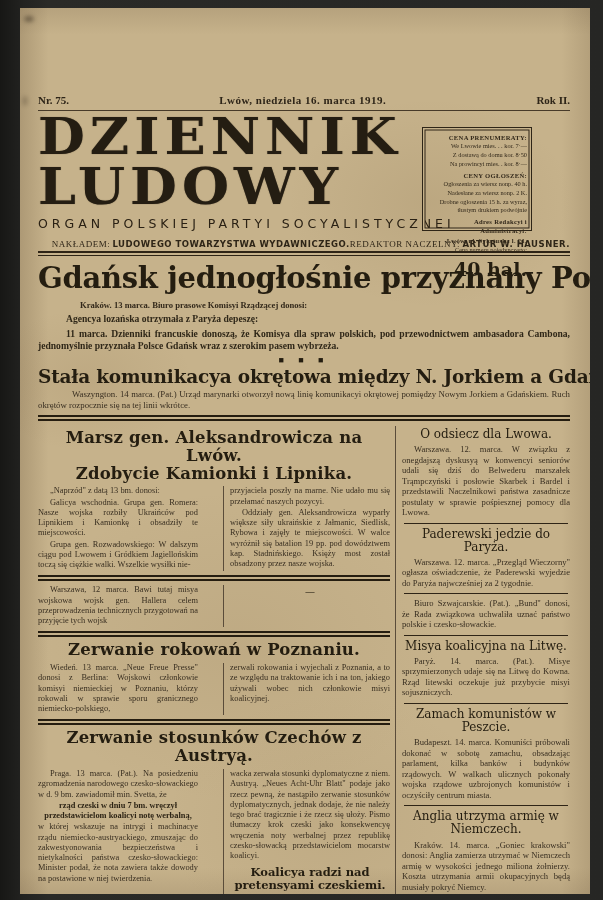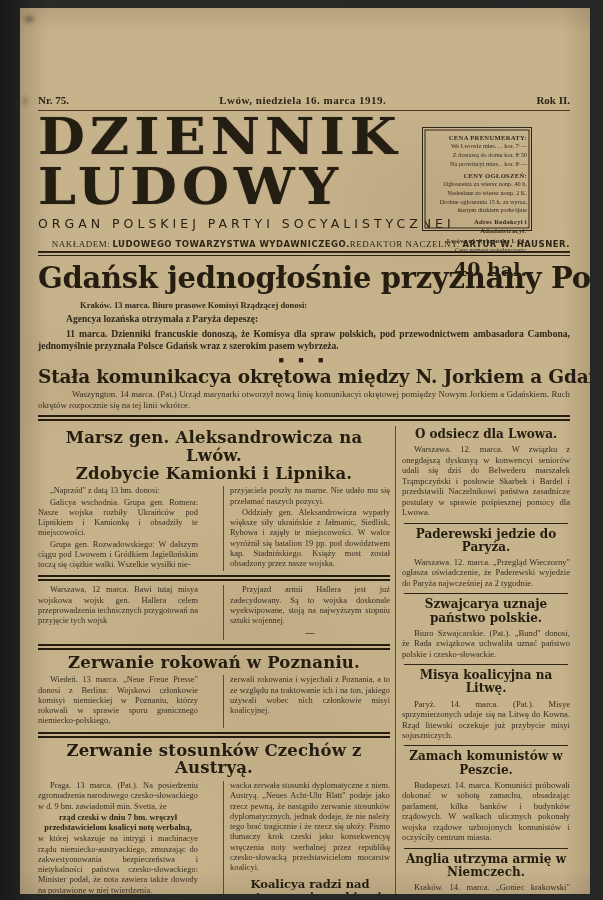--- a/index.html
+++ b/index.html
@@ -86,21 +86,21 @@
   .cols{display:flex;}
   .cols .c1{flex:1;padding-right:6px;}
   .cols .c2{flex:1;border-left:1px solid #5a4c3a;padding-left:6px;margin-left:19px;}
   .bp{font-size:8.4px;line-height:1.22;text-align:justify;color:#382e20;margin:0 0 1px 0;}
   .bp.ind{text-indent:12px;}
   .bp.bold{font-weight:bold;text-align:center;text-indent:0;color:#2d2415;}
   .subhead{font-family:"DejaVu Serif",serif;font-weight:bold;font-size:11.5px;line-height:1.1;text-align:center;color:#241d10;margin:5px 0 3px 0;}
   .enddash{text-align:center;font-weight:bold;color:#241d10;font-size:9px;line-height:.8;margin:3px 0;}
   
   .rsec-h{
-    font-family:"DejaVu Serif",serif;font-weight:bold;color:#241d10;
+    font-family:"DejaVu Serif",serif;font-weight:normal;color:#241d10;
     font-size:12px;line-height:1.1;text-align:center;margin:2px 0 3px 0;
   }
   .rsec-p{font-size:8.6px;line-height:1.22;text-align:justify;color:#382e20;text-indent:12px;}
   .rrule{border-top:1.5px solid #2e2416;margin:5px 2px 4px 2px;}
 </style>
 </head>
 <body>
 
 <div class="stage">
   <div class="paper">
@@ -170,21 +170,20 @@
             <div class="bp ind">Oddziały gen. Aleksandrowicza wyparły większe siły ukraińskie z Jałmanic, Siedlisk, Rybowa i zajęły te miejscowości. W walce wyróżnił się batalion 19 pp. pod dowództwem kap. Stadnińskiego. Księży most został obsadzony przez nasze wojska.</div>
           </div>
         </div>
         <div class="rule-thick"></div>
 
         <div class="cols">
           <div class="c1">
             <div class="bp ind">Warszawa, 12 marca. Bawi tutaj misya wojskowa wojsk gen. Hallera celem przeprowadzenia technicznych przygotowań na przyjęcie tych wojsk</div>
           </div>
           <div class="c2">
-            <div class="bp ind">Przyjazd armii Hallera jest już zadecydowany. Są to wojska doskonale wyekwipowane, stoją na najwyższym stopniu sztuki wojennej.</div>
             <div class="enddash">—</div>
           </div>
         </div>
         <div class="rule-thick"></div>
 
         <div class="sec-h">Zerwanie rokowań w Poznaniu.</div>
         <div class="cols">
           <div class="c1">
             <div class="bp ind">Wiedeń. 13 marca. „Neue Freue Presse" donosi z Berlina: Wojskowi członkowie komisyi niemieckiej w Poznaniu, którzy rokowali w sprawie sporu granicznego niemiecko-polskiego,</div>
           </div>
@@ -214,21 +213,20 @@
 
       <div class="main-right">
         <div class="rsec-h">O odsiecz dla Lwowa.</div>
         <div class="rsec-p">Warszawa. 12. marca. W związku z onegdajszą dyskusyą w konwencyi seniorów udali się dziś do Belwederu marszałek Trąmpczyński i posłowie Skarbek i Bardel i przedstawili Naczelnikowi państwa zasadnicze postulaty w sprawie pośpiesznej pomocy dla Lwowa.</div>
         <div class="rrule"></div>
 
         <div class="rsec-h">Paderewski jedzie do Paryża.</div>
         <div class="rsec-p">Warszawa. 12. marca. „Przegląd Wieczorny" ogłasza oświadczenie, że Paderewski wyjedzie do Paryża najwcześniej za 2 tygodnie.</div>
         <div class="rrule"></div>
 
-        <div class="rsec-h">Szwajcarya uznaje państwo polskie.</div>
         <div class="rsec-p">Biuro Szwajcarskie. (Pat.). „Bund" donosi, że Rada związkowa uchwaliła uznać państwo polskie i czesko-słowackie.</div>
         <div class="rrule"></div>
 
         <div class="rsec-h">Misya koalicyjna na Litwę.</div>
         <div class="rsec-p">Paryż. 14. marca. (Pat.). Misye sprzymierzonych udaje się na Litwę do Kowna. Rząd litewski oczekuje już przybycie misyi sojuszniczych.</div>
         <div class="rrule"></div>
 
         <div class="rsec-h">Zamach komunistów w Peszcie.</div>
         <div class="rsec-p">Budapeszt. 14. marca. Komuniści próbowali dokonać w sobotę zamachu, obsadzając parlament, kilka banków i budynków rządowych. W walkach ulicznych pokonały wojska rządowe uzbrojonych komunistów i oczyściły centrum miasta.</div>
         <div class="rrule"></div>

